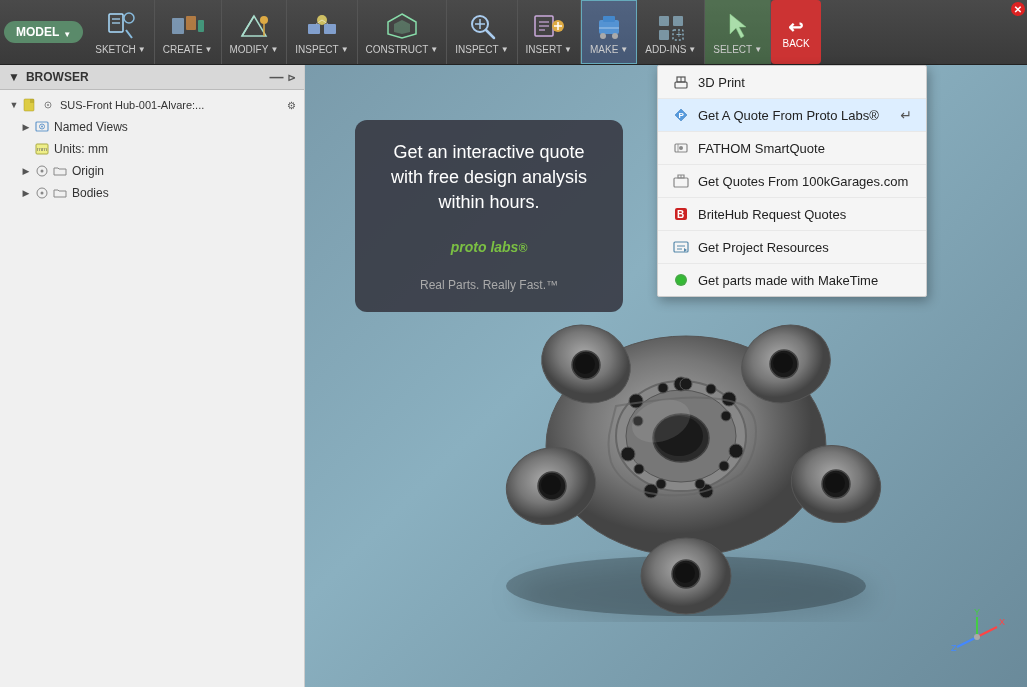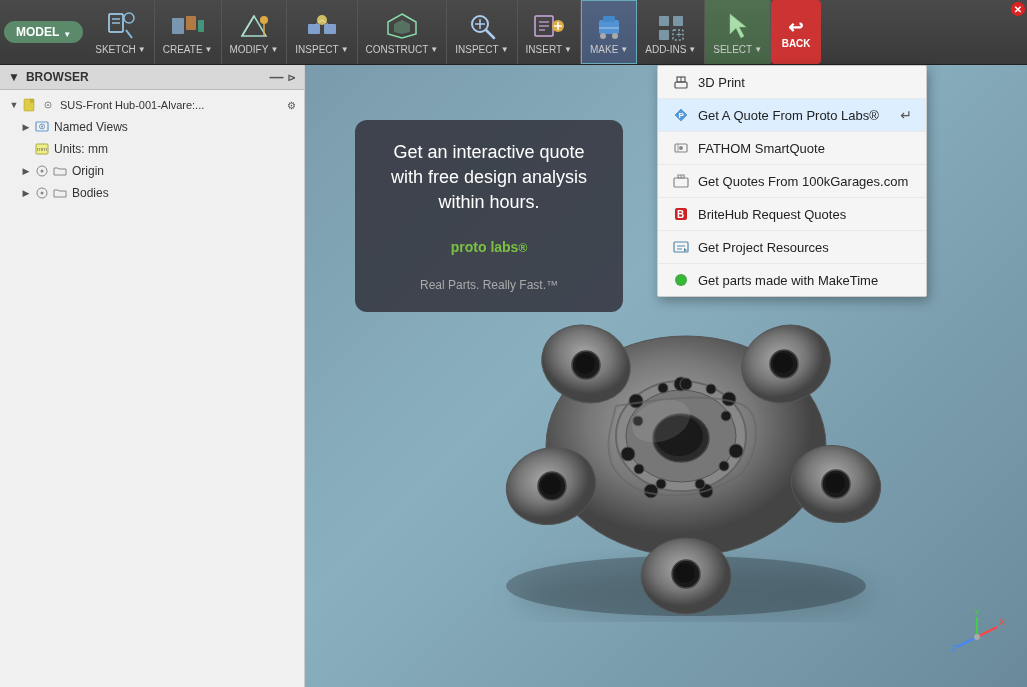--- a/index.html
+++ b/index.html
@@ -193,20 +193,21 @@
     #proto-ad .ad-text {
       font-size: 18px;
       line-height: 1.4;
       margin-bottom: 16px;
     }
 
     #proto-ad .proto-logo {
       font-size: 36px;
       font-weight: bold;
       color: #7bc043;
+      font-style: italic;
     }
 
     #proto-ad .proto-logo span {
       font-size: 14px;
       vertical-align: super;
     }
 
     #proto-ad .proto-sub {
       font-size: 12px;
       color: #aaa;
@@ -444,21 +445,21 @@
       </svg>
     </div>
     <div class="label">
       <span>SELECT</span>
       <span class="arrow">▼</span>
     </div>
   </div>
 
   <div class="back-btn">
     <div style="font-size:18px; color:white;">↩</div>
-    <div style="font-size:10px; font-weight:bold;">BACK</div>
+    <div style="font-size:10px; font-weight:normal;">BACK</div>
     <div style="position:absolute; top:2px; right:2px; background:#dd2222; border-radius:50%; width:14px; height:14px; display:flex; align-items:center; justify-content:center; color:white; font-size:10px; font-weight:bold;">✕</div>
   </div>
 </div>
 
 <div id="browser">
   <div id="browser-header">
     <div class="browser-header-left">
       <span style="cursor:pointer;">▼</span>
       <span>BROWSER</span>
     </div>

